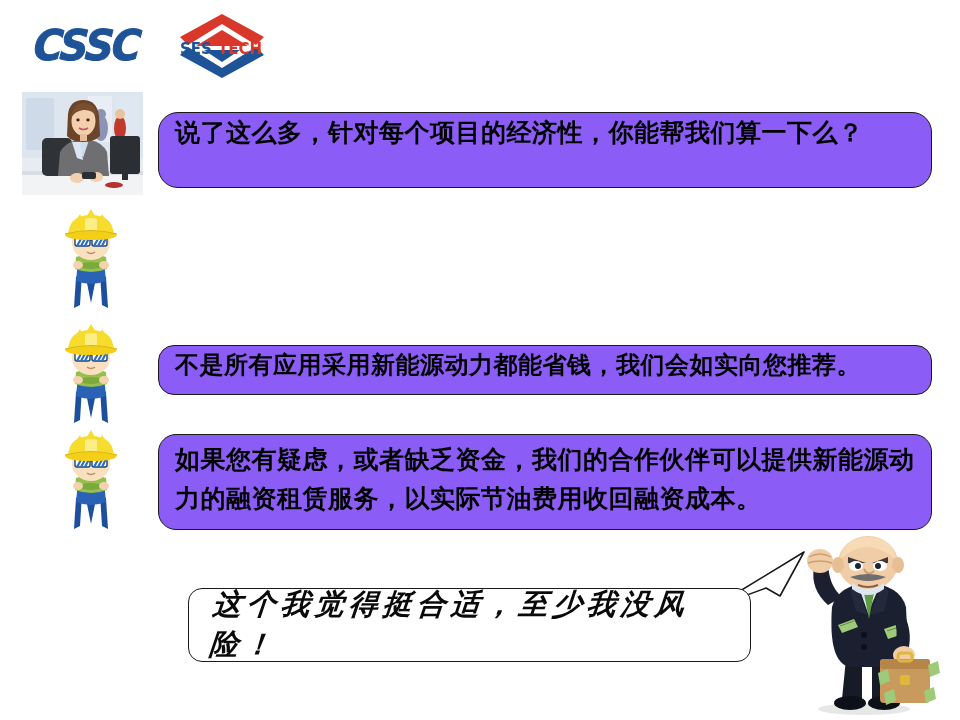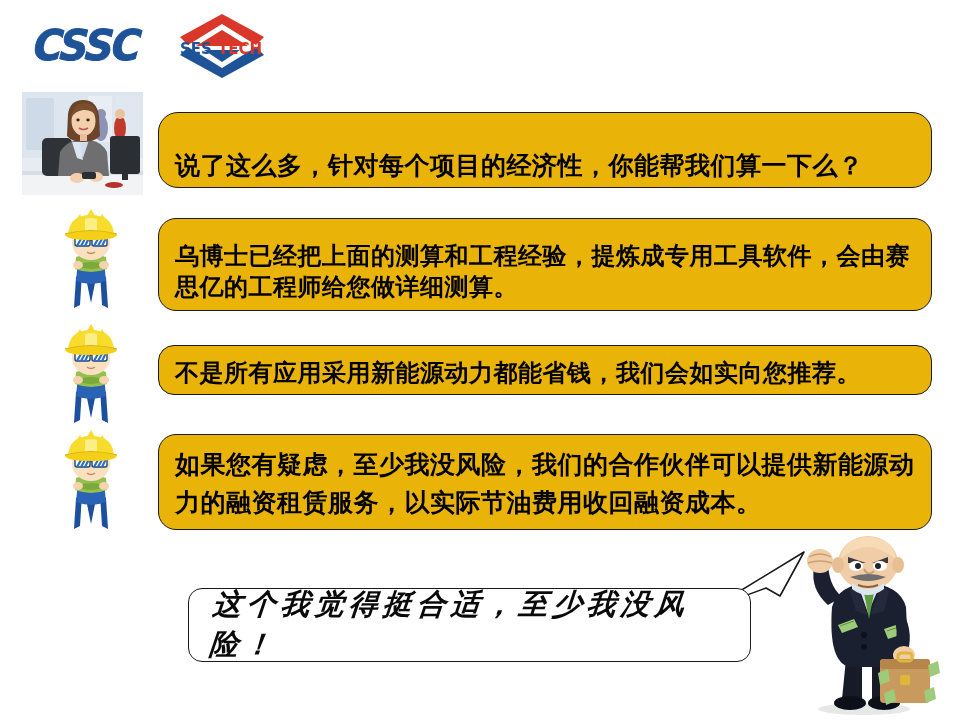--- a/index.html
+++ b/index.html
@@ -69,25 +69,25 @@
     position: absolute;
     left: 792px; top: 533px;
     width: 152px; height: 184px;
   }
   .businessman svg { display: block; }
 
   
   .bubble {
     position: absolute;
     box-sizing: border-box;
-    background: #eab308;
+    background: #8b5cf6;
     border: 1.6px solid #1a1a1a;
     border-radius: 18px;
     display: flex;
-    align-items: flex-end;
+    align-items: flex-start;
     padding: 6px 2px 6px 16px;
   }
   .bubble .text {
     font-family: "DejaVu Sans", "Liberation Sans", sans-serif;
     font-weight: bold;
     color: #000000;
     letter-spacing: 0.5px;
   }
 
   .bubble.b1 {
@@ -315,30 +315,27 @@
         <path d="M11 27 Q37 20 63 27 Q63 33 37 33 Q11 33 11 27 Z" fill="#f3cf18"></path>
         <path d="M11 27 Q37 20 63 27" stroke="#d8b310" stroke-width="1.2" fill="none"></path>
       </g>
     </svg>
   </div>
 
   <div class="bubble b1">
     <div class="text">说了这么多，针对每个项目的经济性，你能帮我们算一下么？</div>
   </div>
 
-  <div class="bubble b2">
-    <div class="text">乌博士已经把上面的测算和工程经验，提炼成专用工具软件，会由赛思亿的工程师给您做详细测算。</div>
-  </div>
 
   <div class="bubble b3">
     <div class="text">不是所有应用采用新能源动力都能省钱，我们会如实向您推荐。</div>
   </div>
 
   <div class="bubble b4">
-    <div class="text">如果您有疑虑，至少我没风险，我们的合作伙伴可以提供新能源动力的融资租赁服务，以实际节油费用收回融资成本。</div>
+    <div class="text">如果您有疑虑，或者缺乏资金，我们的合作伙伴可以提供新能源动力的融资租赁服务，以实际节油费用收回融资成本。</div>
   </div>
 
   <div class="callout">
     <div class="tail">
       <svg width="110" height="80" viewBox="0 0 110 80">
         <path d="M4 58 L96 2 L72 46 L58 38 Z" fill="#ffffff" stroke="#1a1a1a" stroke-width="1.6" stroke-linejoin="round"></path>
         <rect x="2" y="50" width="58" height="26" fill="#ffffff"></rect>
       </svg>
     </div>
     <div class="body">

